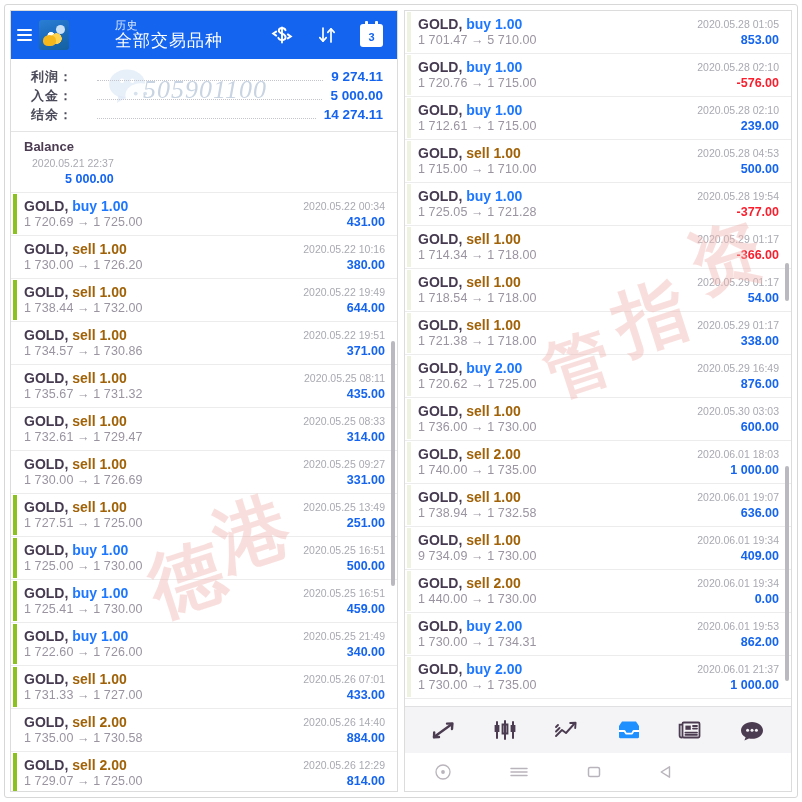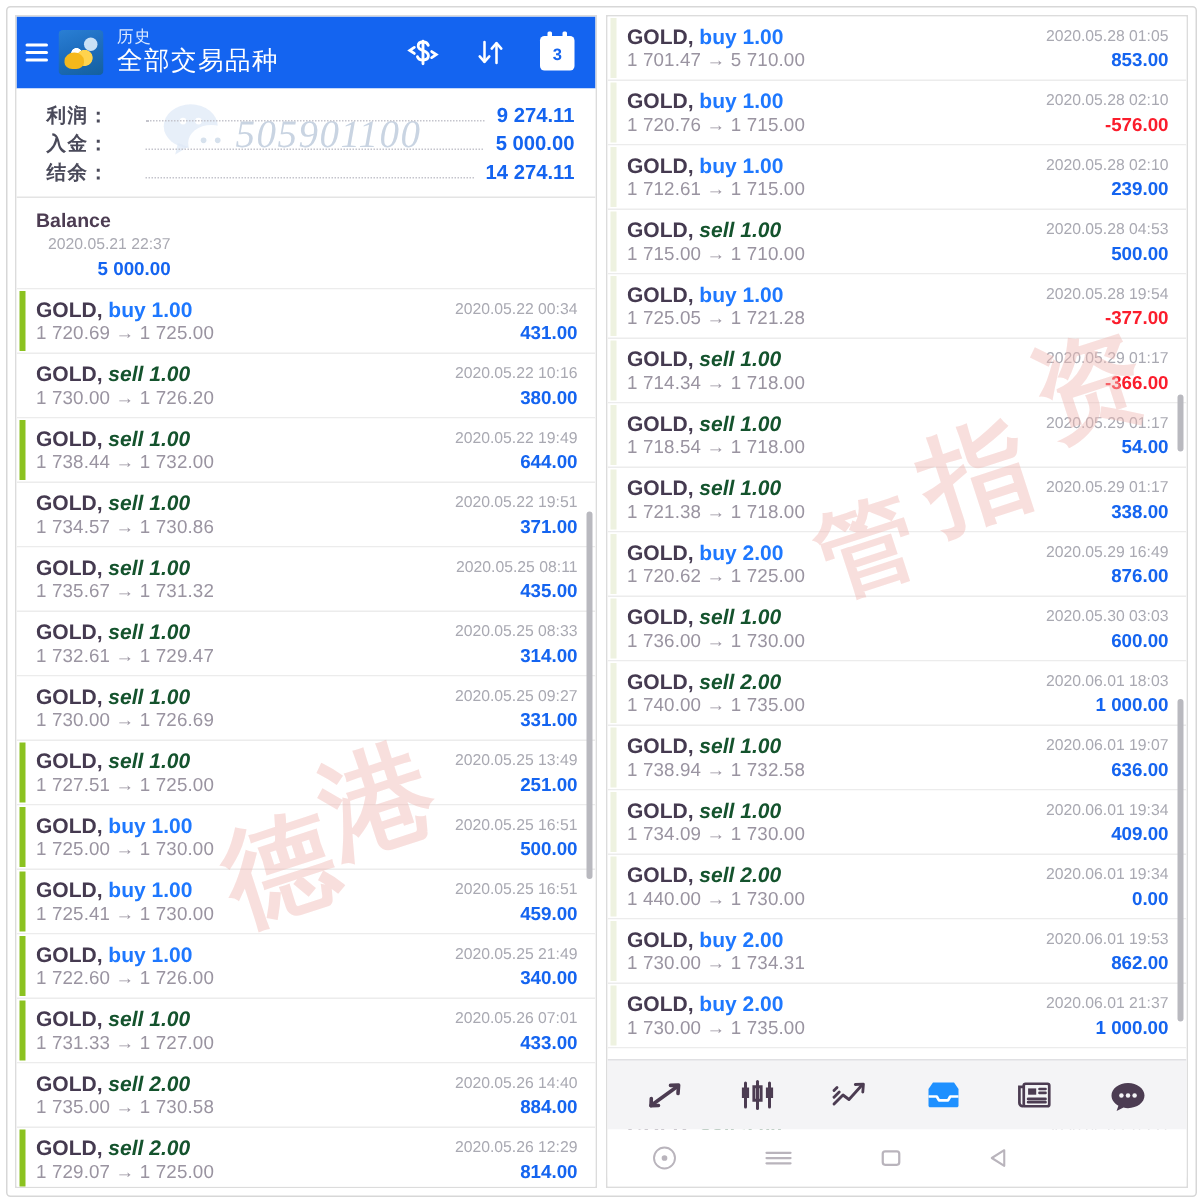--- a/index.html
+++ b/index.html
@@ -89,21 +89,21 @@
   }
   .applogo::after {
     content: "";
     position: absolute; right: 4px; top: 5px;
     width: 9px; height: 9px;
     background: #e8f4ff;
     border-radius: 50%;
     opacity: .85;
   }
 
-  .apptitles { flex: 1 1 auto; min-width: 0; line-height: 1.05; }
+  .apptitles { flex: 1 1 auto; min-width: 0; line-height: 1.05; margin-left: 37px; }
   .apptitle-sub {
     font-size: 11px;
     color: #d9e8ff;
     letter-spacing: .5px;
     margin-bottom: 1px;
   }
   .apptitle-main {
     font-size: 17px;
     font-weight: 400;
     color: #ffffff;
@@ -179,21 +179,21 @@
   
   .wm-wechat {
     position: absolute;
     left: 94px; top: 8px;
     width: 58px; height: 48px;
     z-index: 1;
     opacity: .85;
   }
   .wm-id {
     position: absolute;
-    left: 146px; top: 16px;
+    left: 132px; top: 16px;
     font-family: "Liberation Serif", serif;
     font-style: italic;
     font-size: 26px;
     color: #c9d4e2;
     letter-spacing: 1px;
     z-index: 1;
     user-select: none;
   }
 
   .wm-cn {
@@ -237,21 +237,21 @@
 
   .l1 {
     font-size: 14px;
     font-weight: 700;
     color: #4c3c52;
     line-height: 16px;
     white-space: nowrap;
   }
   .l1 .sym { color: #453a50; }
   .l1 .dir-buy  { color: #1e78ff; }
-  .l1 .dir-sell { color: #14532d; font-style: italic; }
+  .l1 .dir-sell { color: #a16207; }
 
   .l2 {
     font-size: 12.5px;
     color: #9a94a1;
     line-height: 16px;
     white-space: nowrap;
     letter-spacing: .1px;
   }
 
   .r1 {
@@ -698,21 +698,21 @@
             </div>
             <div class="row-right">
               <div class="r1">2020.06.01 19:07</div>
               <div class="r2 pos">636.00</div>
             </div>
           </div>
           <div class="row pale">
             <span class="flag"></span>
             <div class="row-left">
               <div class="l1"><span class="sym">GOLD, </span><span class="dir-sell">sell 1.00</span></div>
-              <div class="l2">1 734.09 → 1 730.00</div>
+              <div class="l2">9 734.09 → 1 730.00</div>
             </div>
             <div class="row-right">
               <div class="r1">2020.06.01 19:34</div>
               <div class="r2 pos">409.00</div>
             </div>
           </div>
           <div class="row pale">
             <span class="flag"></span>
             <div class="row-left">
               <div class="l1"><span class="sym">GOLD, </span><span class="dir-sell">sell 2.00</span></div>

